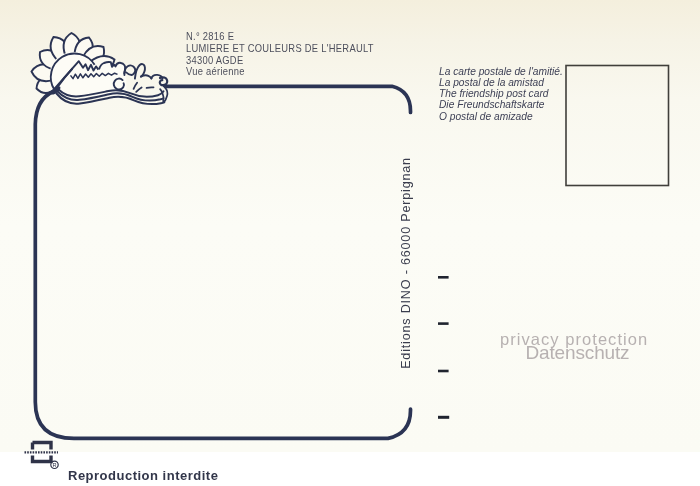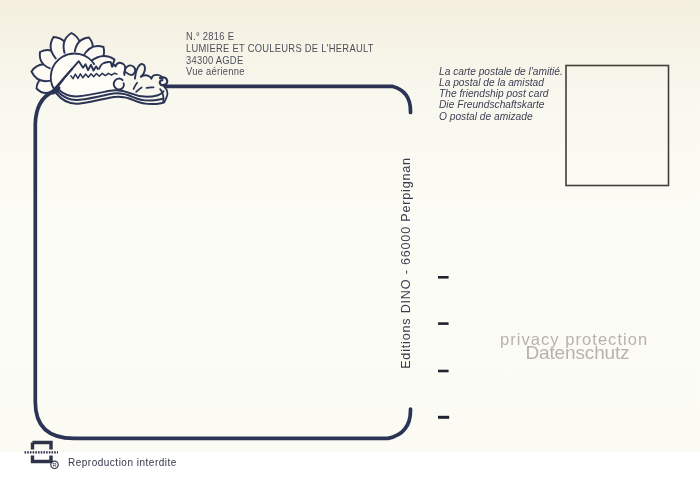--- a/index.html
+++ b/index.html
@@ -94,19 +94,19 @@
   <div class="abs" style="left:439px;top:64.6px;color:#3e4156;font-size:11.6px;line-height:11.3px;font-style:italic;letter-spacing:0px;transform:scaleX(0.88);transform-origin:0 0;">
     La carte postale de l'amitié.<br>
     La postal de la amistad<br>
     The friendship post card<br>
     Die Freundschaftskarte<br>
     O postal de amizade
   </div>
 
   <div class="abs" style="left:405.5px;top:263px;transform:translate(-50%,-50%) rotate(-90deg);color:#3a3d4d;font-size:12.6px;letter-spacing:0.8px;white-space:nowrap;">Editions DINO - 66000 Perpignan</div>
 
-  <div class="abs" style="left:68px;top:457px;color:#32364a;font-size:10px;font-weight:normal;letter-spacing:0.5px;">Reproduction interdite</div>
+  <div class="abs" style="left:68px;top:468px;color:#32364a;font-size:13px;font-weight:bold;letter-spacing:0.5px;">Reproduction interdite</div>
 
   <svg class="abs" style="left:480px;top:320px;" width="220" height="60" viewBox="0 0 220 60">
     <text x="20" y="25.3" font-family="Liberation Sans,sans-serif" font-size="16.5" letter-spacing="1.05" fill="#b7b1b1" stroke="none">privacy protection</text>
     <text x="45.5" y="38.8" font-family="Liberation Sans,sans-serif" font-size="19" letter-spacing="-0.15" fill="#b7b1b1" stroke="none">Datenschutz</text>
   </svg>
 </div>
 
 </body></html>

